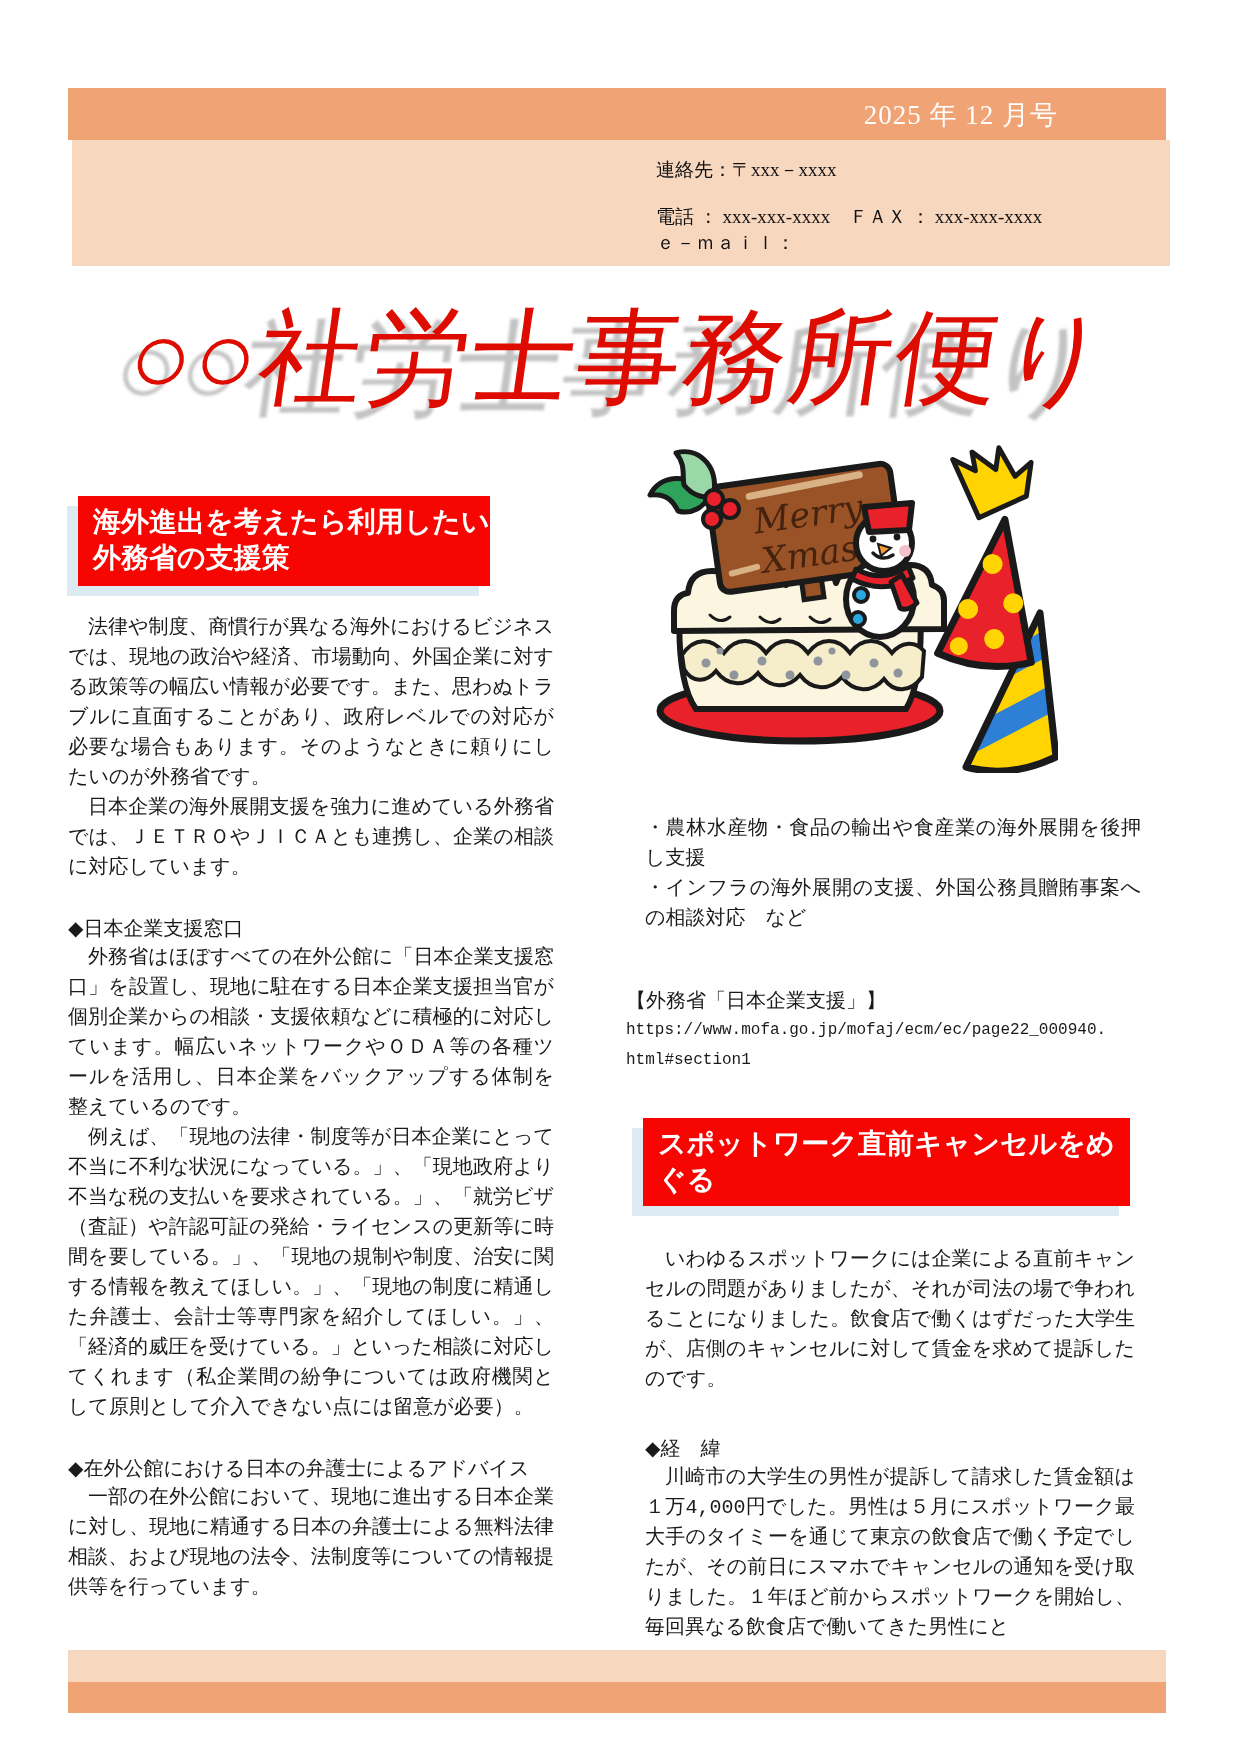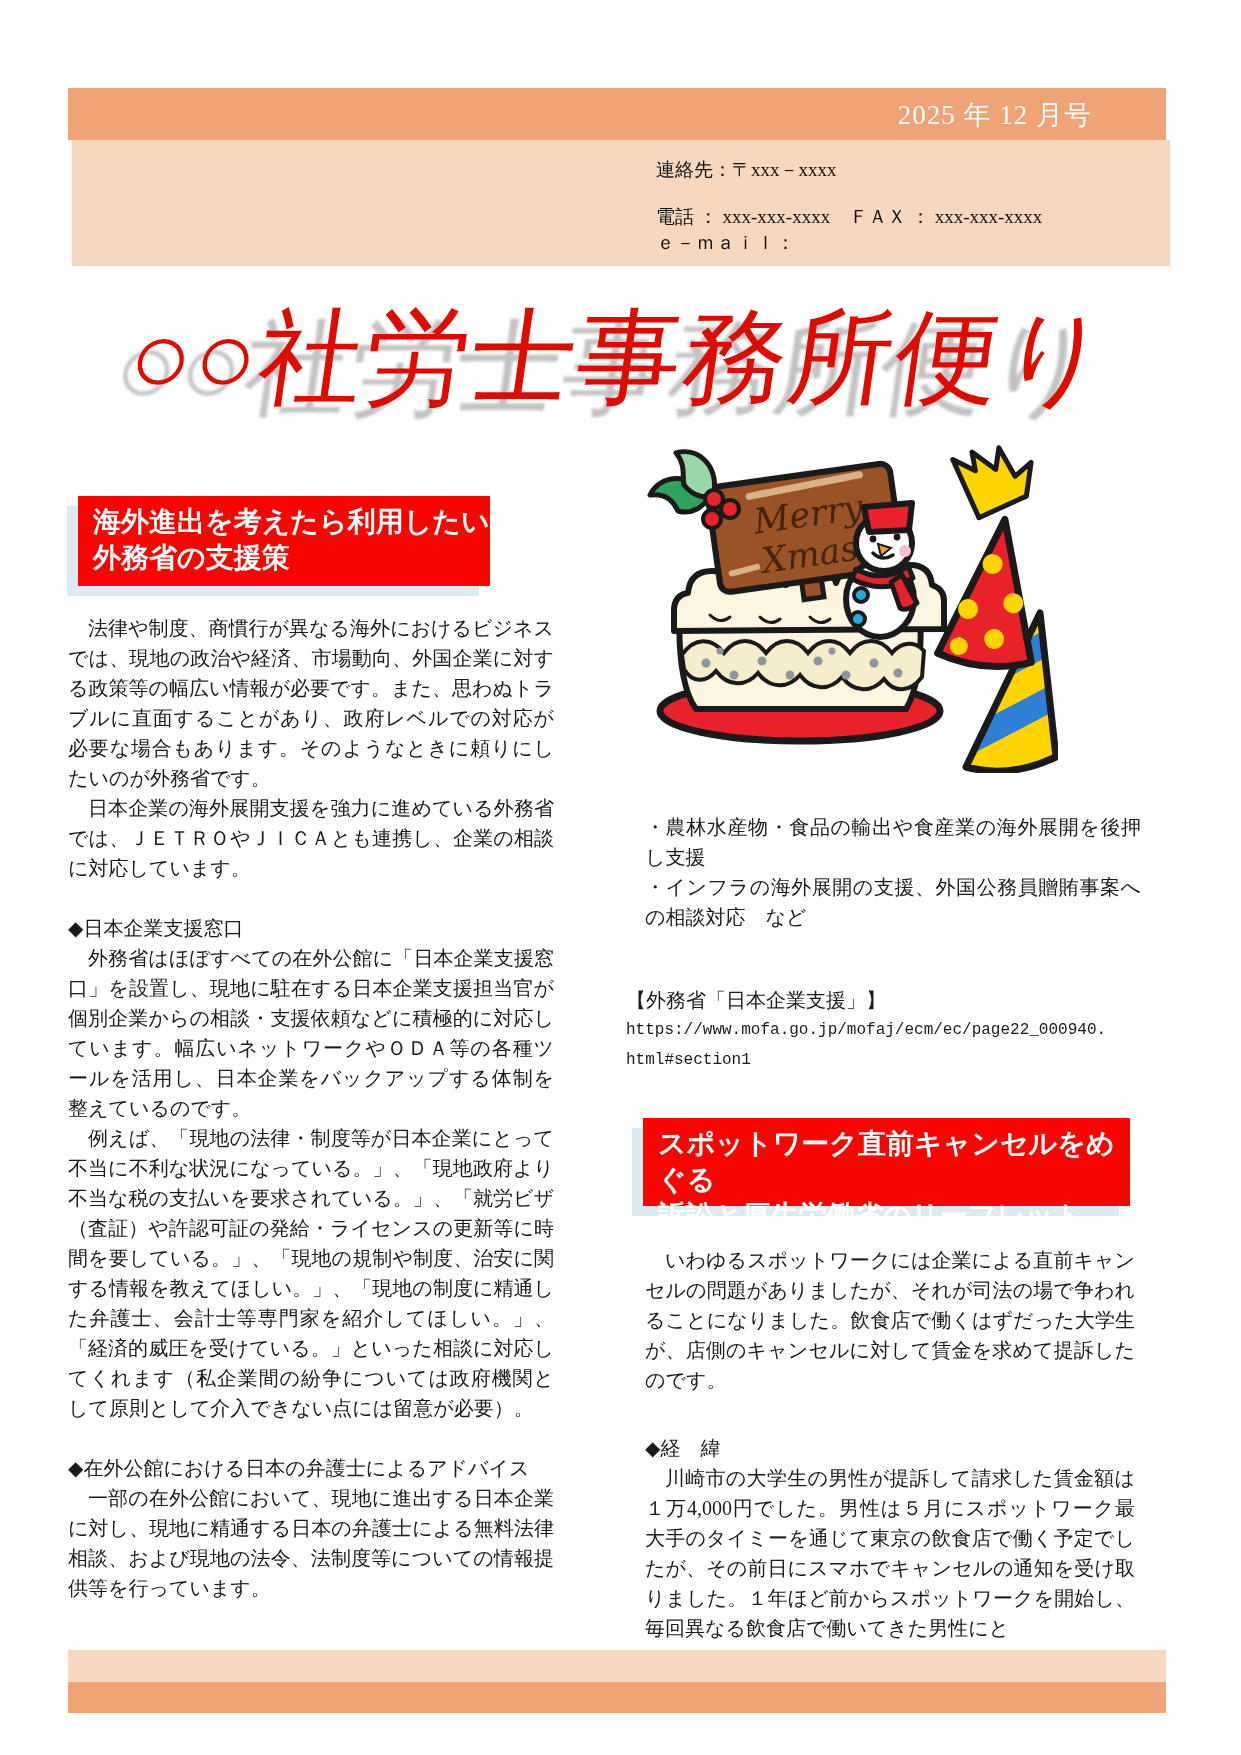--- a/index.html
+++ b/index.html
@@ -5,21 +5,21 @@
   html,body{margin:0;padding:0;background:#ffffff;}
   body{
     width:1241px;height:1755px;position:relative;overflow:hidden;
     font-family:"Liberation Serif","DejaVu Serif",serif;color:#1a1a1a;
   }
   .abs{position:absolute;}
 
   
   .band-dark{left:68px;top:88px;width:1098px;height:52px;background:#F0A375;}
   .issue{width:100%;height:52px;line-height:54px;text-align:right;box-sizing:border-box;
-         padding-right:74px;color:#ffffff;font-size:27px;letter-spacing:1px;}
+         padding-right:108px;color:#ffffff;font-size:27px;letter-spacing:1px;}
   .band-light{left:72px;top:140px;width:1098px;height:126px;background:#F8D7BF;}
   .contact{position:absolute;left:584px;top:18px;font-size:19px;line-height:24px;color:#111;}
   .contact .l2{margin-top:23px;}
   .contact .l3{margin-top:2px;letter-spacing:1px;}
 
   
   .main-title{
     left:70px;top:278px;width:1100px;text-align:center;
     font-size:104px;line-height:160px;color:#DE0B00;white-space:nowrap;
     transform:skewX(-8deg);letter-spacing:2px;
@@ -28,21 +28,21 @@
 
   
   .hbox{background:#F70500;color:#ffffff;font-weight:600;font-size:28px;line-height:36px;
         box-sizing:border-box;padding:8px 0 0 15px;box-shadow:-11px 10px 0 #DCEBF2;}
   .hbox1{left:78px;top:496px;width:412px;height:90px;}
   .hbox2{left:643px;top:1118px;width:487px;height:88px;}
 
   
   .body-text{font-size:20px;line-height:30px;text-align:justify;}
   .body-text p{margin:0;}
-  .body-text p.ind{text-indent:1em;}
+  .body-text p.ind{text-indent:1em;font-family:Liberation Mono, monospace;}
   .blank{height:30px;}
   .col-left{left:68px;top:613px;width:486px;}
   .support{left:645px;top:812px;width:496px;}
   .refblock{left:626px;top:985px;width:496px;}
   .ref-url{font-family:"Liberation Mono","DejaVu Sans Mono",monospace;font-size:16px;line-height:30px;}
   .intro2{left:645px;top:1245px;width:490px;}
   .keii{left:645px;top:1417px;width:490px;margin-top:16px;}
 
   
   .illus{left:618px;top:423px;width:440px;height:350px;}
@@ -175,21 +175,20 @@
 </div>
 
 <div class="abs body-text refblock">
   <p>【外務省「日本企業支援」】</p>
   <p class="ref-url">https://www.mofa.go.jp/mofaj/ecm/ec/page22_000940.</p>
   <p class="ref-url">html#section1</p>
 </div>
 
 <div class="abs hbox hbox2">
   <div>スポットワーク直前キャンセルをめぐる</div>
-  <div>訴訟と厚生労働省のリーフレット</div>
 </div>
 
 <div class="abs body-text intro2">
   <p class="ind">いわゆるスポットワークには企業による直前キャンセルの問題がありましたが、それが司法の場で争われることになりました。飲食店で働くはずだった大学生が、店側のキャンセルに対して賃金を求めて提訴したのです。</p>
 </div>
 
 <div class="abs body-text keii">
   <p>◆経　緯</p>
   <p class="ind">川崎市の大学生の男性が提訴して請求した賃金額は１万4,000円でした。男性は５月にスポットワーク最大手のタイミーを通じて東京の飲食店で働く予定でしたが、その前日にスマホでキャンセルの通知を受け取りました。１年ほど前からスポットワークを開始し、毎回異なる飲食店で働いてきた男性にと</p>
 </div>

